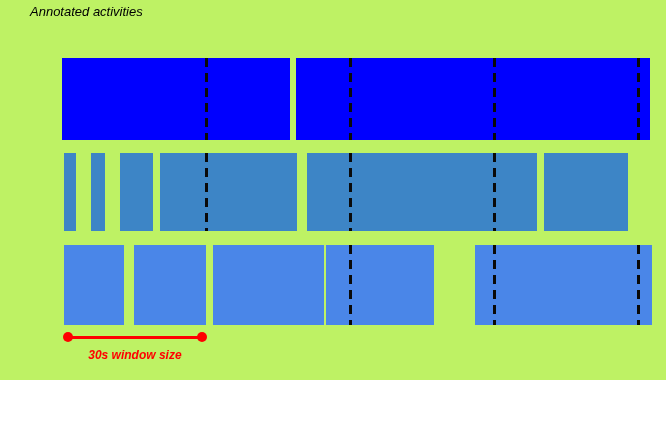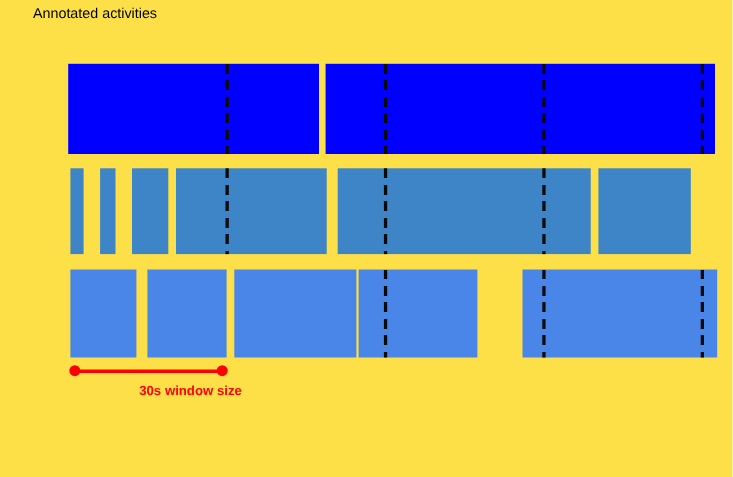--- a/index.html
+++ b/index.html
@@ -1,22 +1,23 @@
 <!DOCTYPE html>
 <html><head>
 <meta charset="utf-8">
 <style>
   html,body { margin:0; padding:0; background:#ffffff; }
   .canvas {
     position: relative;
     width: 666px;
-    height: 434px;
-    background: #fde047;
+    height: 380px;
+    background: #bef264;
     font-family: "Liberation Sans", sans-serif;
     overflow: hidden;
+    font-style: italic;
   }
   .top-label {
     position: absolute;
     left: 30px; top: 4px;
     font-size: 13px;
     color: #000000;
     white-space: nowrap;
   }
   .row { position: absolute; left: 0; width: 666px; }
   .seg { position: absolute; top: 0; height: 100%; }
@@ -80,16 +81,16 @@
         <div class="dash" style="left: 348.5px; background: repeating-linear-gradient(rgb(10, 10, 10) 0px, rgb(10, 10, 10) 9px, transparent 9px, transparent 15px);"></div>
         <div class="dash" style="left: 492.5px; background: repeating-linear-gradient(rgb(10, 10, 10) 0px, rgb(10, 10, 10) 9px, transparent 9px, transparent 15px);"></div>
         <div class="dash" style="left: 636.5px; background: repeating-linear-gradient(rgb(10, 10, 10) 0px, rgb(10, 10, 10) 9px, transparent 9px, transparent 15px);"></div>
       </div>
     </div>
 
   <div id="win-annotation" class="win-annotation">
       <div class="arrow-line" style="left: 68.24px; width: 133.92px; top: 335.5px;"></div>
       <div class="dot" style="left: 63.24px; top: 332px;"></div>
       <div class="dot" style="left: 197.16px; top: 332px;"></div>
-      <div class="win-label" style="left: 86px; width: 133.92px; top: 348px; text-align: right;">30s window size</div>
+      <div class="win-label" style="left: 68px; width: 133.92px; top: 348px;">30s window size</div>
     </div>
 
 </div>
 
 </body></html>

